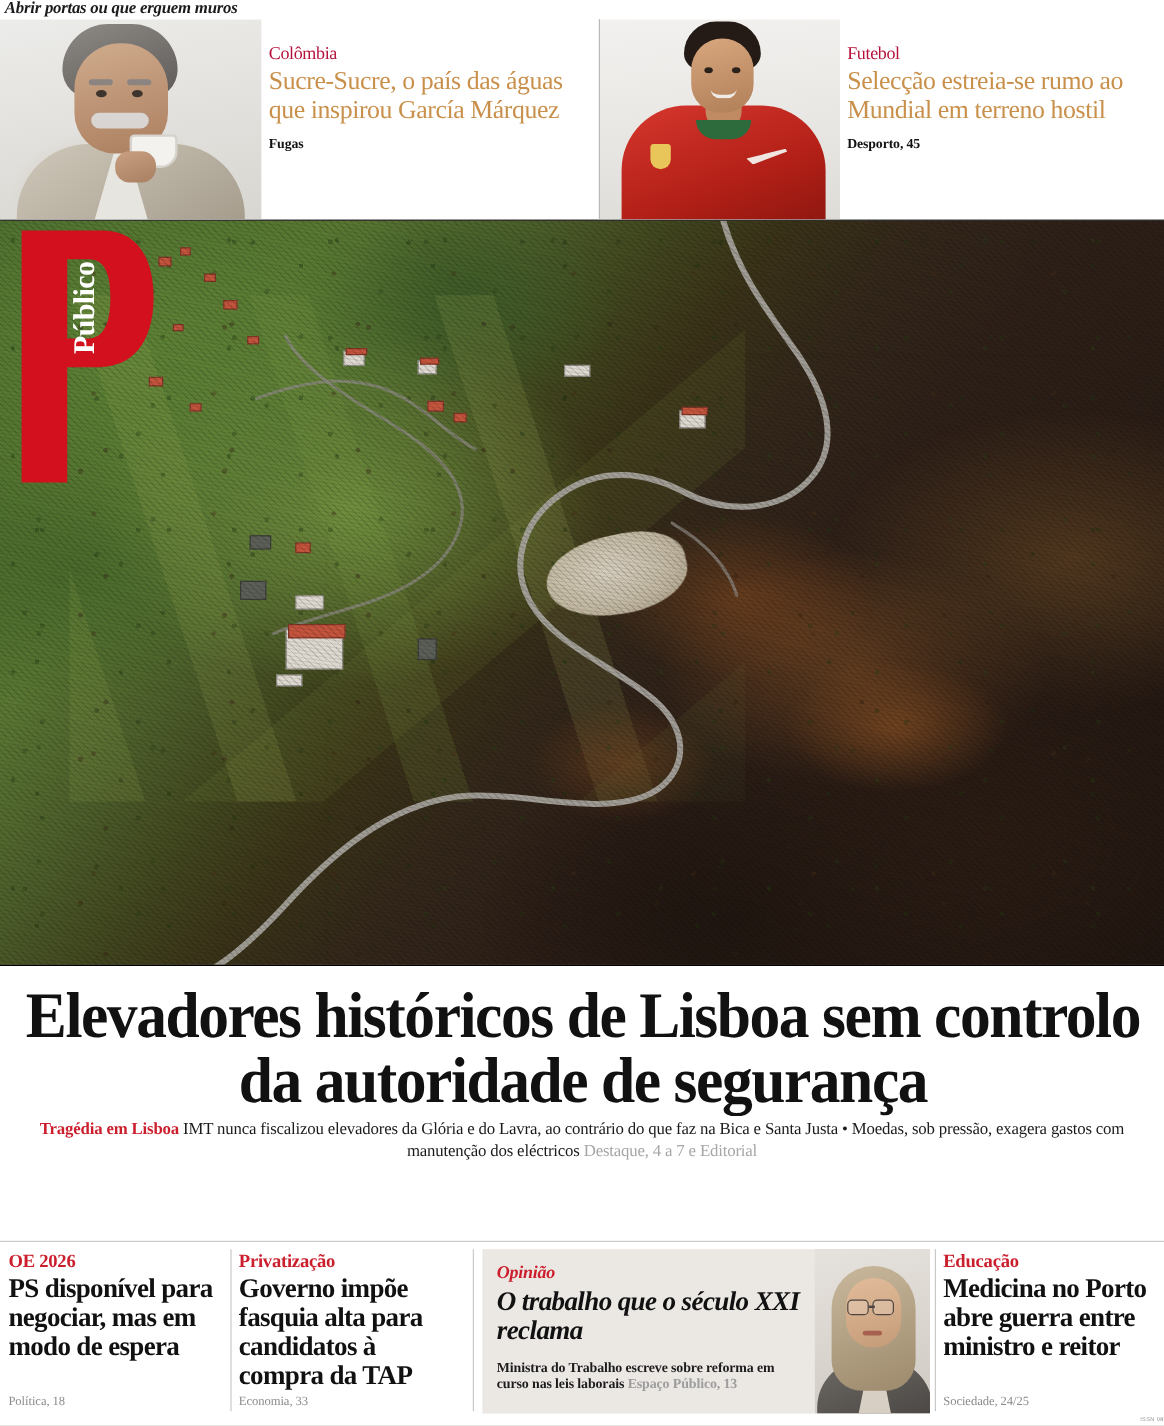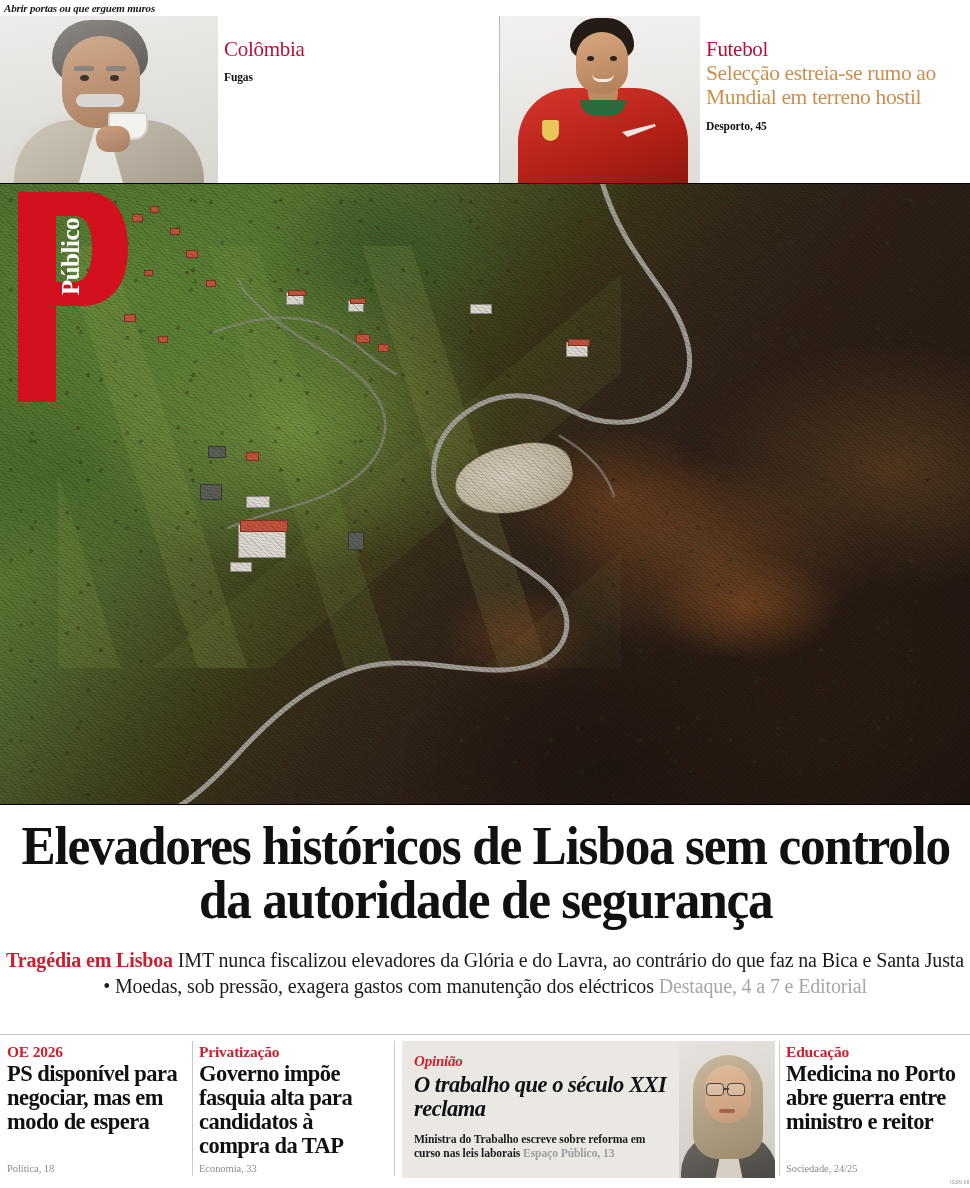--- a/index.html
+++ b/index.html
@@ -29,21 +29,21 @@
     padding: 0 4px;
     font-size: 9.5px;
     color: #1a1a1a;
     position: relative;
     z-index: 30;
     overflow: hidden;
   }
   .topbar-slogan {
     font-weight: bold;
     font-style: italic;
-    font-size: 11px;
+    font-size: 14px;
     letter-spacing: -0.2px;
     white-space: nowrap;
     font-family: "Liberation Serif", serif;
   }
   .topbar-meta {
     margin-left: auto;
     margin-right: 2px;
     white-space: nowrap;
     font-size: 9.7px;
     letter-spacing: -0.1px;
@@ -74,21 +74,21 @@
   .teaser-a .teaser-photo { width: 218px; }
   .teaser-b .teaser-photo { width: 200px; }
 
   .teaser-text {
     padding-top: 22px;
     padding-left: 6px;
     flex: 1;
   }
   .teaser-kicker {
     color: #b5123b;
-    font-size: 21px;
+    font-size: 15px;
     font-weight: normal;
     line-height: 1.05;
     letter-spacing: -0.3px;
   }
   .teaser-head {
     color: #c9904b;
     font-size: 21.5px;
     line-height: 1.12;
     letter-spacing: -0.35px;
     margin-top: 1px;
@@ -406,22 +406,22 @@
     font-weight: bold;
     line-height: 1.0;
     letter-spacing: -1.3px;
     color: #111;
     font-family: "Liberation Serif", serif;
     transform: scaleX(.95);
     transform-origin: left top;
     width: 1010px;
   }
   .lead-sub {
-    margin-top: 21px;
-    font-size: 20px;
+    margin-top: 6px;
+    font-size: 14px;
     line-height: 1.28;
     color: #1b1b1b;
     letter-spacing: -0.15px;
   }
   .lead-sub .kick { color: #cc1f2e; font-weight: bold; }
   .lead-sub .ref  { color: #a6a6a6; }
 
   
   .bottom {
     position: absolute;
@@ -577,20 +577,21 @@
             <div class="gm-brow2"></div>
           <div class="gm-eye1"></div>
             <div class="gm-eye2"></div>
           <div class="gm-mous"></div>
           <div class="gm-cup"></div>
           <div class="gm-hand"></div>
         </div>
       </div>
       <div class="teaser-text">
         <div class="teaser-kicker">Colômbia</div>
+        <div class="teaser-head">Sucre-Sucre, o país das águas que inspirou García Márquez</div>
         <div class="teaser-sec">Fugas</div>
       </div>
     </div>
 
     <div class="teaser teaser-b">
       <div class="teaser-photo">
         <div class="portrait-fb">
           <div class="fb-jersey"></div>
           <div class="fb-neck"></div>
           <div class="fb-collar"></div>

